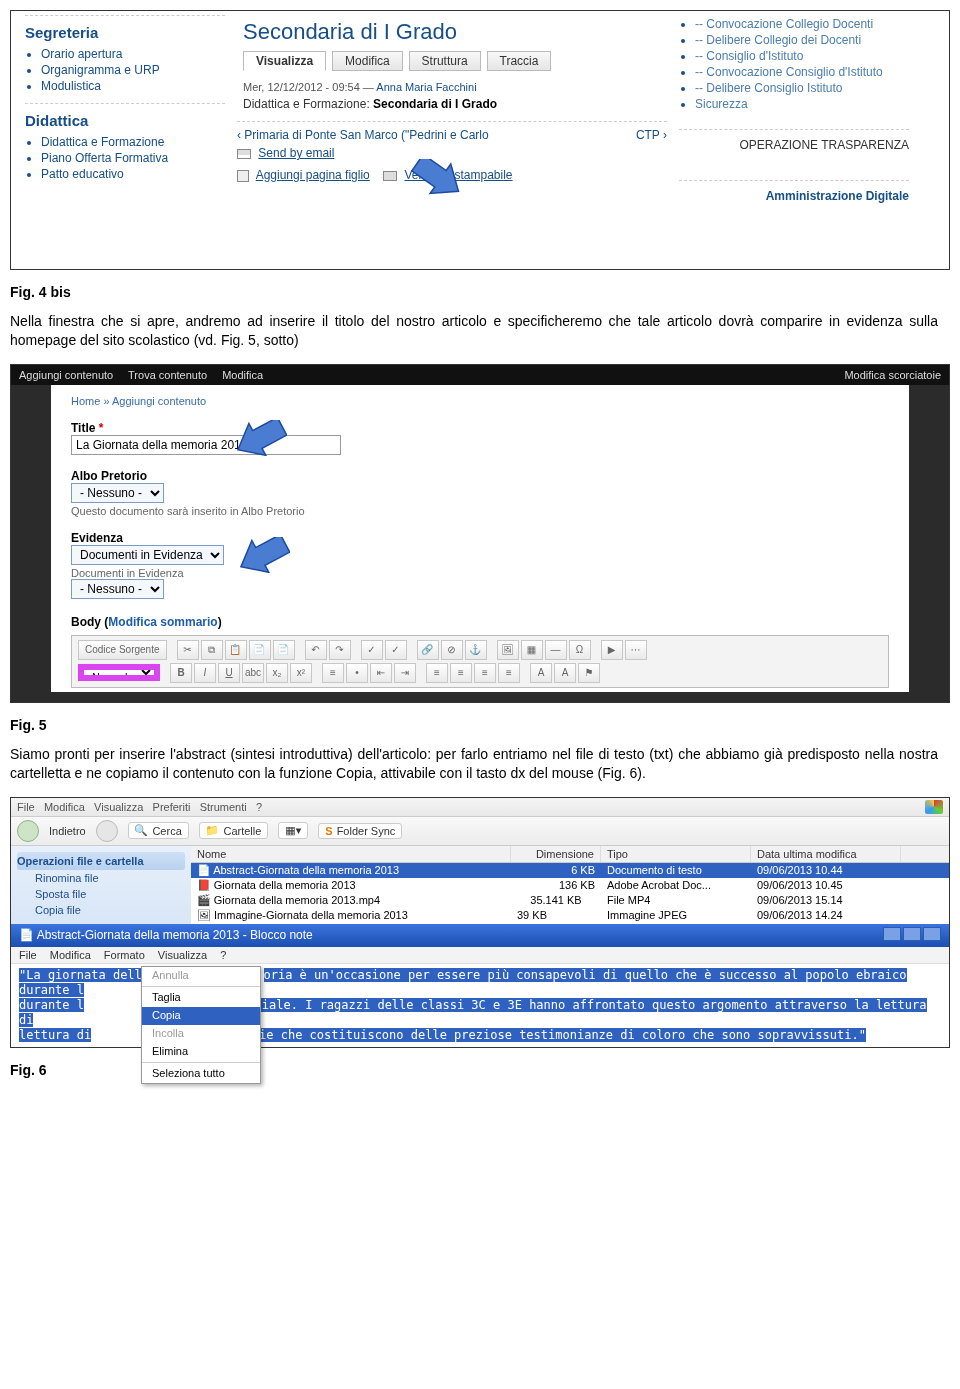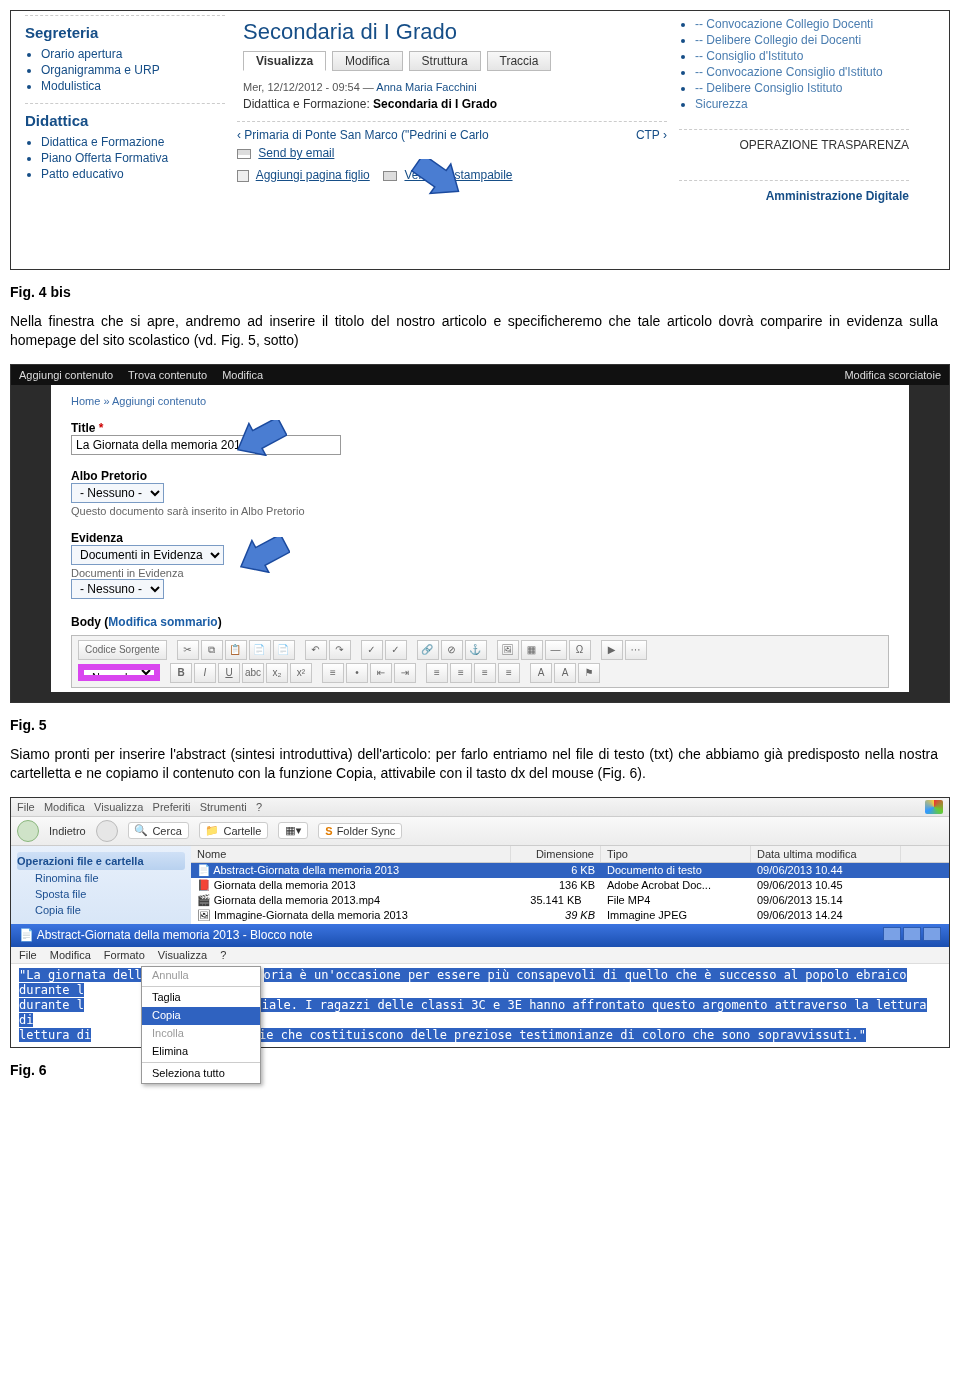--- a/index.html
+++ b/index.html
@@ -475,21 +475,21 @@
           <div>09/06/2013 10.45</div>
       </div>
       <div class="xp-row">
         <div>🎬 <span>Giornata della memoria 2013.mp4</span></div>
           <div style="text-align:center;">35.141 KB</div>
           <div>File MP4</div>
           <div>09/06/2013 15.14</div>
       </div>
       <div class="xp-row">
         <div>🖼 <span>Immagine-Giornata della memoria 2013</span></div>
-          <div style="text-align:right;font-style:italic;">39 KB</div>
+          <div style="">39 KB</div>
           <div>Immagine JPEG</div>
           <div>09/06/2013 14.24</div>
       </div>
     </div>
   </div>
 
   <div>
     <div class="np-title">
       <div>📄 <span>Abstract-Giornata della memoria 2013 - Blocco note</span></div>
       <div class="win-btns"><span></span><span></span><span></span></div>

